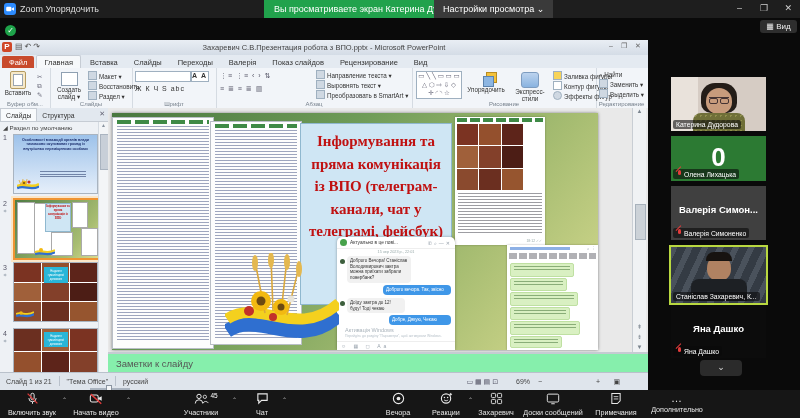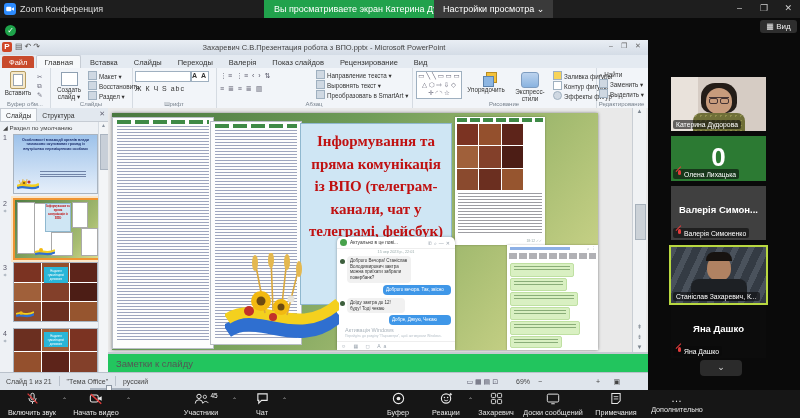--- a/index.html
+++ b/index.html
@@ -93,21 +93,21 @@
   .rpanel{background:#fff;box-shadow:0 0 2px rgba(0,0,0,.3);}
   .pgrid{position:absolute;left:2px;top:7px;width:66px;height:66px;display:grid;
          grid-template-columns:1fr 1fr 1fr;grid-template-rows:1fr 1fr 1fr;gap:1px;}
   .ptext{position:absolute;left:3px;right:3px;top:76px;height:42px;
          background:repeating-linear-gradient(rgba(60,60,70,.5) 0 1px,transparent 1px 3px);}
   .gb{position:absolute;left:3px;background:#d9f0c2;border:1px solid #bfe0a2;border-radius:2px;}
   .gb i{display:block;height:1px;background:rgba(40,90,30,.45);margin:2px 3px 0;}
   
   .flagimg{left:113px;top:140px;width:114px;height:97px;}
   
-  .notes{left:108px;top:312px;width:540px;height:20px;background:#22c55e;border-top:2px solid #c5cbd2;
+  .notes{left:108px;top:312px;width:540px;height:20px;background:#86efac;border-top:2px solid #c5cbd2;
          font-size:9.5px;color:#555;line-height:20px;padding-left:8px;box-sizing:border-box;}
   .sbar{left:0;top:332px;width:648px;height:18px;background:#dfe5ec;border-top:1px solid #b9c1cb;
         font-size:7px;color:#444;line-height:18px;}
   .sdiv{display:inline-block;width:1px;height:10px;background:#b9c1cb;vertical-align:-2px;margin:0 5px;}
   .slider{display:inline-block;width:40px;height:2px;background:#aab4c0;vertical-align:2px;position:relative;}
   .slider i{position:absolute;left:16px;top:-3px;width:4px;height:8px;background:#f4f6f8;border:1px solid #8a94a0;}
   .vscroll{left:524px;top:0;width:13px;height:244px;background:#f0f2f4;border-left:1px solid #c9ced4;
            font-size:6px;color:#7a848e;text-align:center;}
   .vthumb{left:2px;top:96px;width:9px;height:34px;background:#ccd2d8;border:1px solid #a8b2bc;}
   
@@ -140,21 +140,21 @@
 
 <div class="app">
 
   <div class="abs topbar">
     <div class="abs zlogo">
       <svg width="12" height="12" viewBox="0 0 12 12">
           <rect x="2.2" y="3.8" width="5.2" height="4.4" rx="1.2" fill="#fff"></rect>
           <path d="M7.8 5.4 L10 4.2 V7.8 L7.8 6.6 Z" fill="#fff"></path>
         </svg>
     </div>
-    <span class="abs ztitle">Zoom Конференция</span>
+    <span class="abs ztitle">Zoom Упорядочить</span>
     <span class="abs banner">Вы просматриваете экран Катерина Дудорова</span>
     <span class="abs viewset"><span>Настройки просмотра</span> <span>⌄</span></span>
     <span class="abs winctl" style="right:58px;">–</span>
     <span class="abs winctl" style="right:32px;">❐</span>
     <span class="abs winctl" style="right:8px;">✕</span>
   </div>
 
   <div class="abs shield">✓</div>
 
   <div class="abs ppt">
@@ -569,21 +569,21 @@
       <div class="lab">Чат</div>
     </div>
     <span class="chev" style="left:282px;top:6px;">⌃</span>
 
 
     <div class="titem" style="left:378px;width:40px;">
       <svg width="13" height="13" viewBox="0 0 14 14">
           <circle cx="7" cy="7" r="5.5" fill="none" stroke="#e8e8e8" stroke-width="1.2"></circle>
           <circle cx="7" cy="7" r="2" fill="#e8e8e8"></circle>
         </svg>
-      <div class="lab">Буфер</div>
+      <div class="lab">Вечора</div>
     </div>
 
     <div class="titem" style="left:424px;width:44px;">
       <svg width="13" height="13" viewBox="0 0 14 14">
           <circle cx="6.5" cy="7" r="5" fill="none" stroke="#e8e8e8" stroke-width="1.2"></circle>
           <circle cx="4.8" cy="5.8" r=".8" fill="#e8e8e8"></circle>
           <circle cx="8.2" cy="5.8" r=".8" fill="#e8e8e8"></circle>
           <path d="M4.4 8.4 a2.8 2.8 0 0 0 4.4 0" fill="none" stroke="#e8e8e8" stroke-width="1"></path>
           <path d="M11.5 1 v3 M10 2.5 h3" stroke="#e8e8e8" stroke-width="1"></path>
         </svg>

